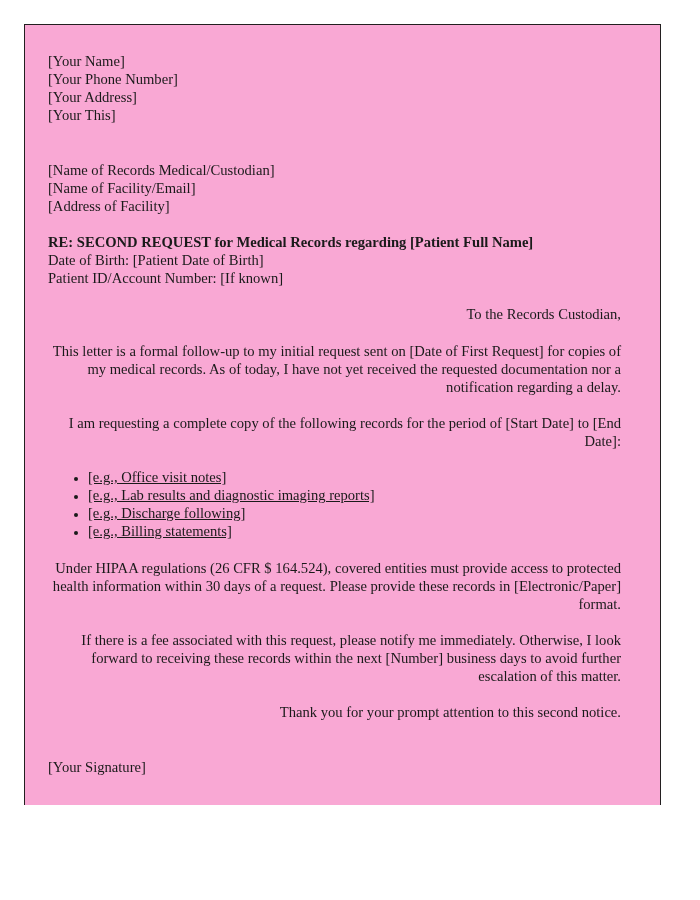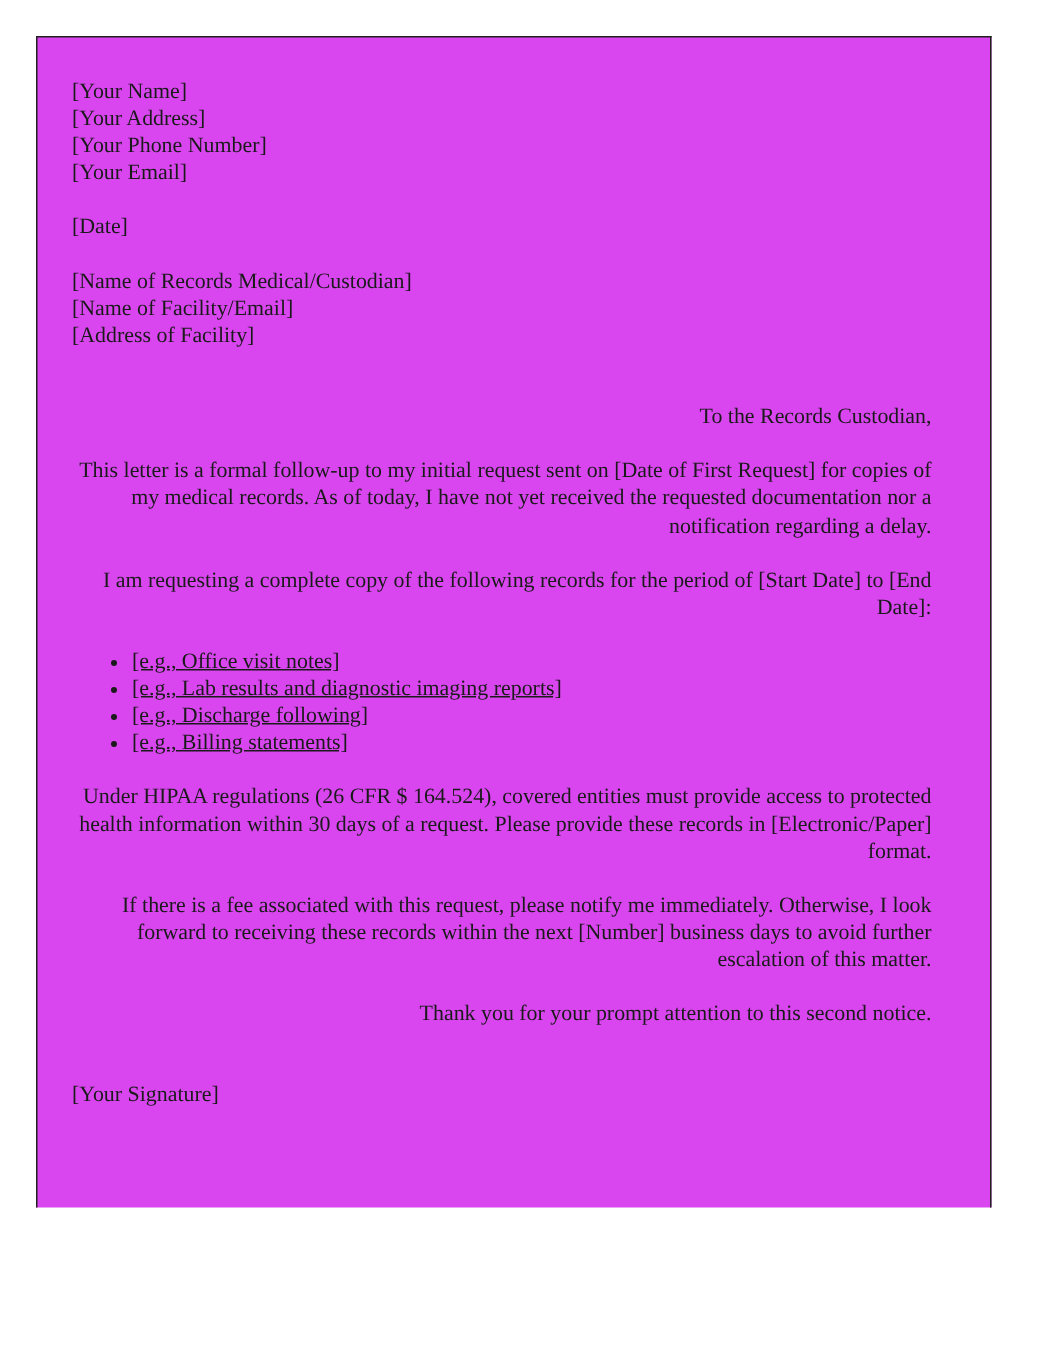--- a/index.html
+++ b/index.html
@@ -21,21 +21,21 @@
     position: absolute;
     left: 24px;
     top: 24px;
     width: 637px;          
     height: 781px;         
     box-sizing: border-box;
     border-left: 1.5px solid #231f20;
     border-top: 1.5px solid #231f20;
     border-right: 1.5px solid #231f20;
     border-bottom: none;
-    background: #d946ef;
+    background: #f9a8d4;
     overflow: hidden;
   }
 
   .letter-body {
     padding: 27px 20px 0 23px;
     font-size: 14.6px;
     line-height: 18.1px;
   }
 
   
@@ -79,41 +79,43 @@
   }
 </style>
 </head>
 <body>
 
 <div class="page-sheet">
   <div class="letter-body">
 
     <div class="line-block">
       <div class="doc-line">[Your Name]</div>
+      <div class="doc-line">[Your Phone Number]</div>
       <div class="doc-line">[Your Address]</div>
-      <div class="doc-line">[Your Phone Number]</div>
-      <div class="doc-line">[Your Email]</div>
+      <div class="doc-line">[Your This]</div>
     </div>
 
     <div class="gap"></div>
 
-    <div class="line-block">
-      <div class="doc-line">[Date]</div>
-    </div>
 
     <div class="gap"></div>
 
     <div class="line-block">
       <div class="doc-line">[Name of Records Medical/Custodian]</div>
       <div class="doc-line">[Name of Facility/Email]</div>
       <div class="doc-line">[Address of Facility]</div>
     </div>
 
     <div class="gap"></div>
 
+    <div class="line-block">
+      <div class="subject-line">RE: SECOND REQUEST for Medical Records regarding [Patient Full Name]</div>
+      <div class="doc-line">Date of Birth: [Patient Date of Birth]</div>
+      <div class="doc-line">Patient ID/Account Number: [If known]</div>
+    </div>
 
     <div class="gap"></div>
 
     <p class="para">To the Records Custodian,</p>
 
     <div class="gap"></div>
 
     <p class="para">This letter is a formal follow-up to my initial request sent on [Date of First Request] for copies of my medical records. As of today, I have not yet received the requested documentation nor a notification regarding a delay.</p>
 
     <div class="gap"></div>

